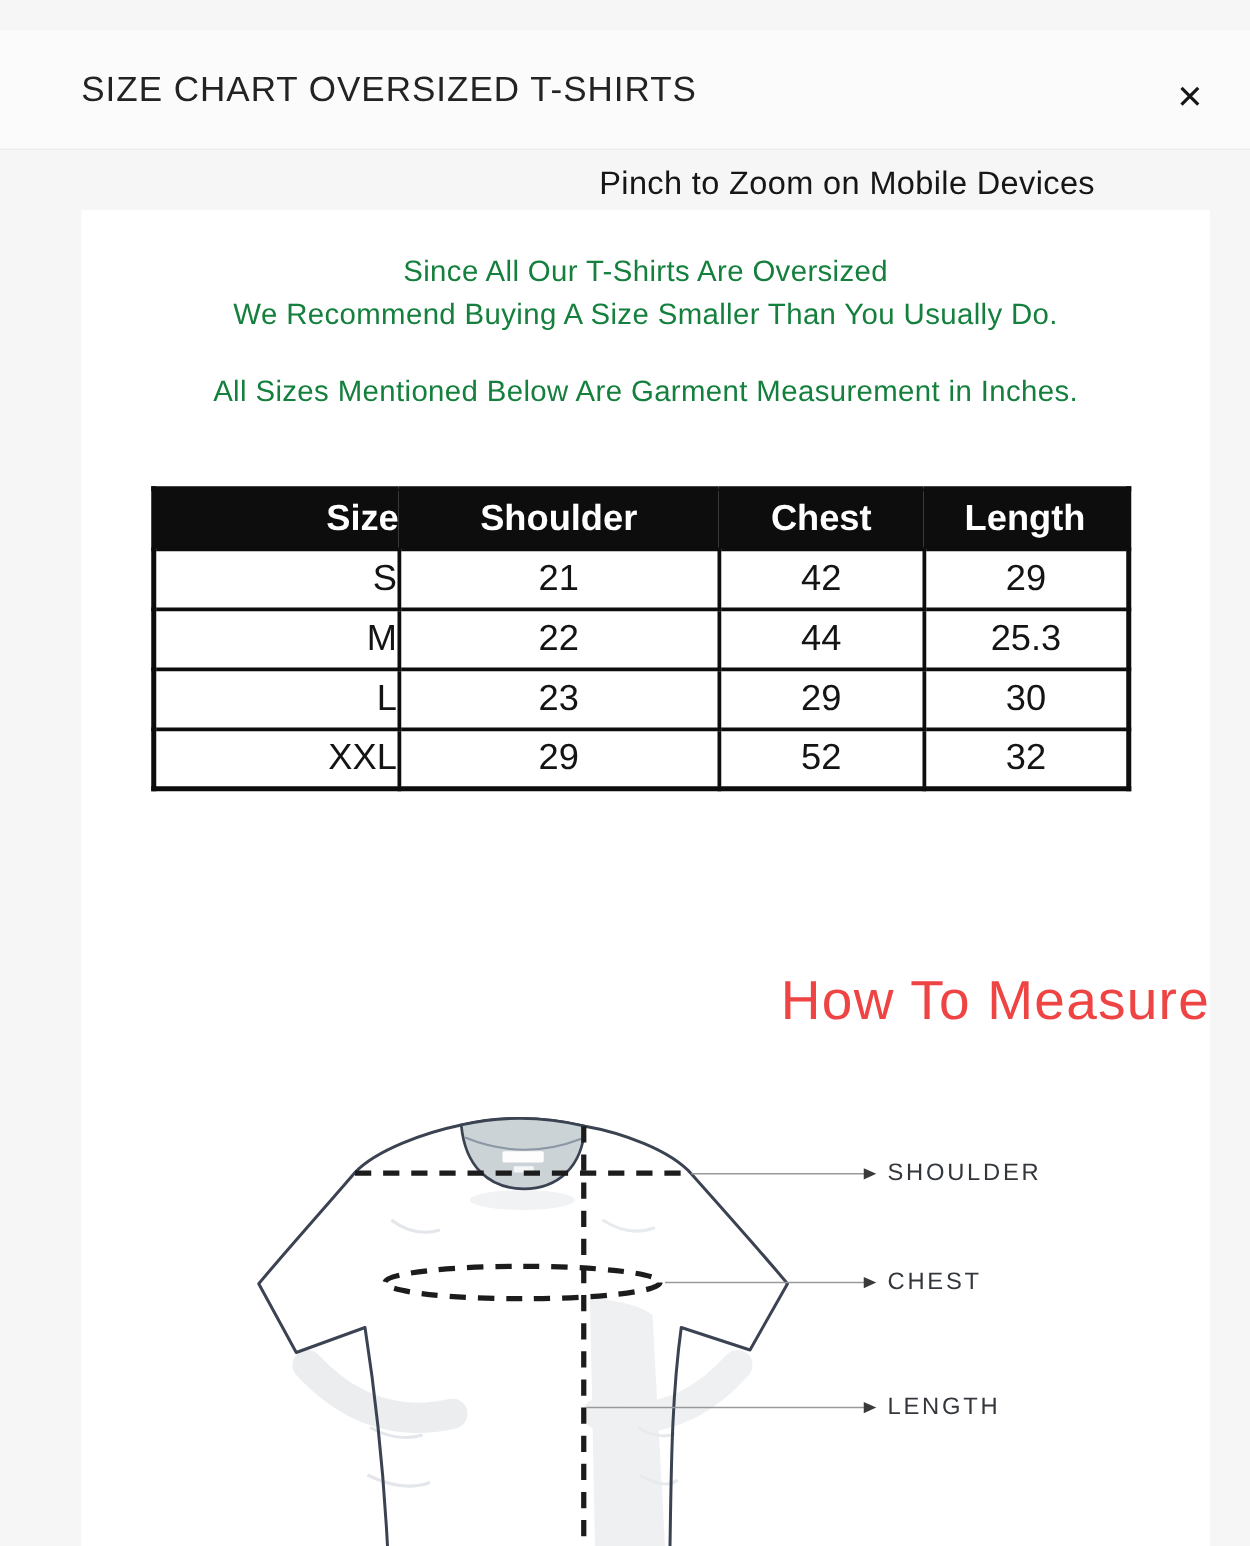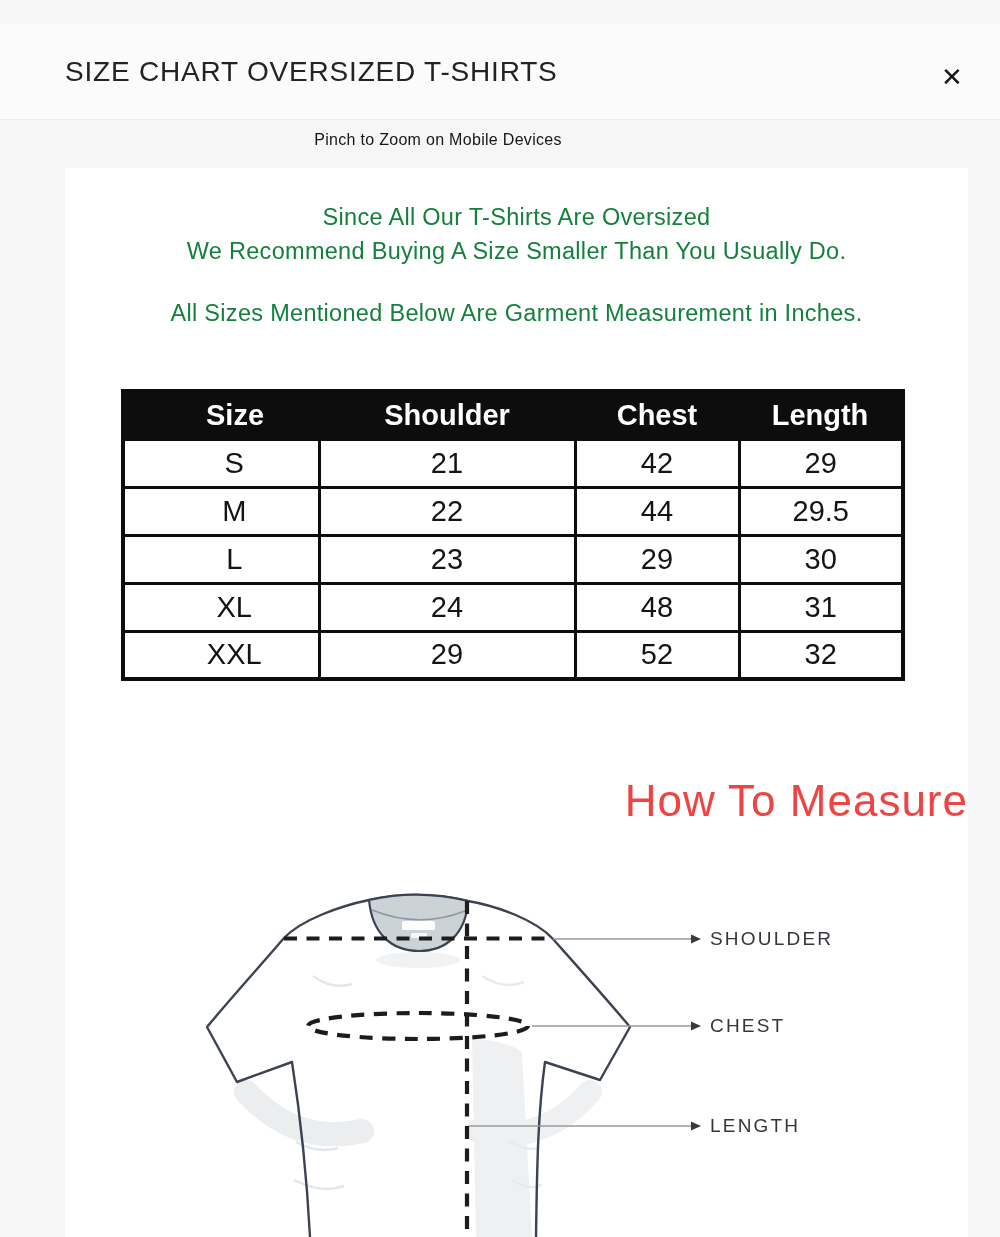--- a/index.html
+++ b/index.html
@@ -29,22 +29,22 @@
     position:absolute; right:28px; top:33px;
     width:40px; height:40px;
     background:none; border:none; cursor:pointer;
     display:flex; align-items:center; justify-content:center;
   }
   .close-btn span { font-size:26px; line-height:1; color:#161616; }
 
   
   .pinch-hint {
     position:absolute; left:0; top:131px; width:876px;
-    text-align:center;
-    font-size:16px; font-weight:500; letter-spacing:0.3px;
+    text-align:right;
+    font-size:26px; font-weight:500; letter-spacing:0.3px;
     color:#161616;
   }
 
   
   .panel {
     position:absolute; left:65px; top:168px;
     width:903px; height:1069px;
     background:#ffffff;
   }
   .intro-line {
@@ -71,21 +71,21 @@
     height:48px; border:none;
   }
   table.size-table td {
     background:#ffffff; color:#141414;
     font-size:29px; font-weight:400;
     height:48px;
     border:3px solid #0d0d0d;
     text-align:center;
   }
   table.size-table th.col-size,
-  table.size-table td.col-size { text-align:center; padding-left:26px; }
+  table.size-table td.col-size { text-align:right; padding-left:26px; }
 
   
   .measure-title {
     position:absolute; left:0; top:608px; width:903px;
     text-align:right;
     font-size:44px; font-weight:300; letter-spacing:1px;
     color:#ef4444;
   }
 
   
@@ -141,33 +141,27 @@
       <tr>
         <td class="col-size">S</td>
         <td>21</td>
         <td>42</td>
         <td>29</td>
       </tr>
       <tr>
         <td class="col-size">M</td>
         <td>22</td>
         <td>44</td>
-        <td>29.5</td>
+        <td>25.3</td>
       </tr>
       <tr>
         <td class="col-size">L</td>
         <td>23</td>
         <td>29</td>
         <td>30</td>
-      </tr>
-      <tr>
-        <td class="col-size">XL</td>
-        <td>24</td>
-        <td>48</td>
-        <td>31</td>
       </tr>
       <tr>
         <td class="col-size">XXL</td>
         <td>29</td>
         <td>52</td>
         <td>32</td>
       </tr>
     </tbody>
   </table>
 

